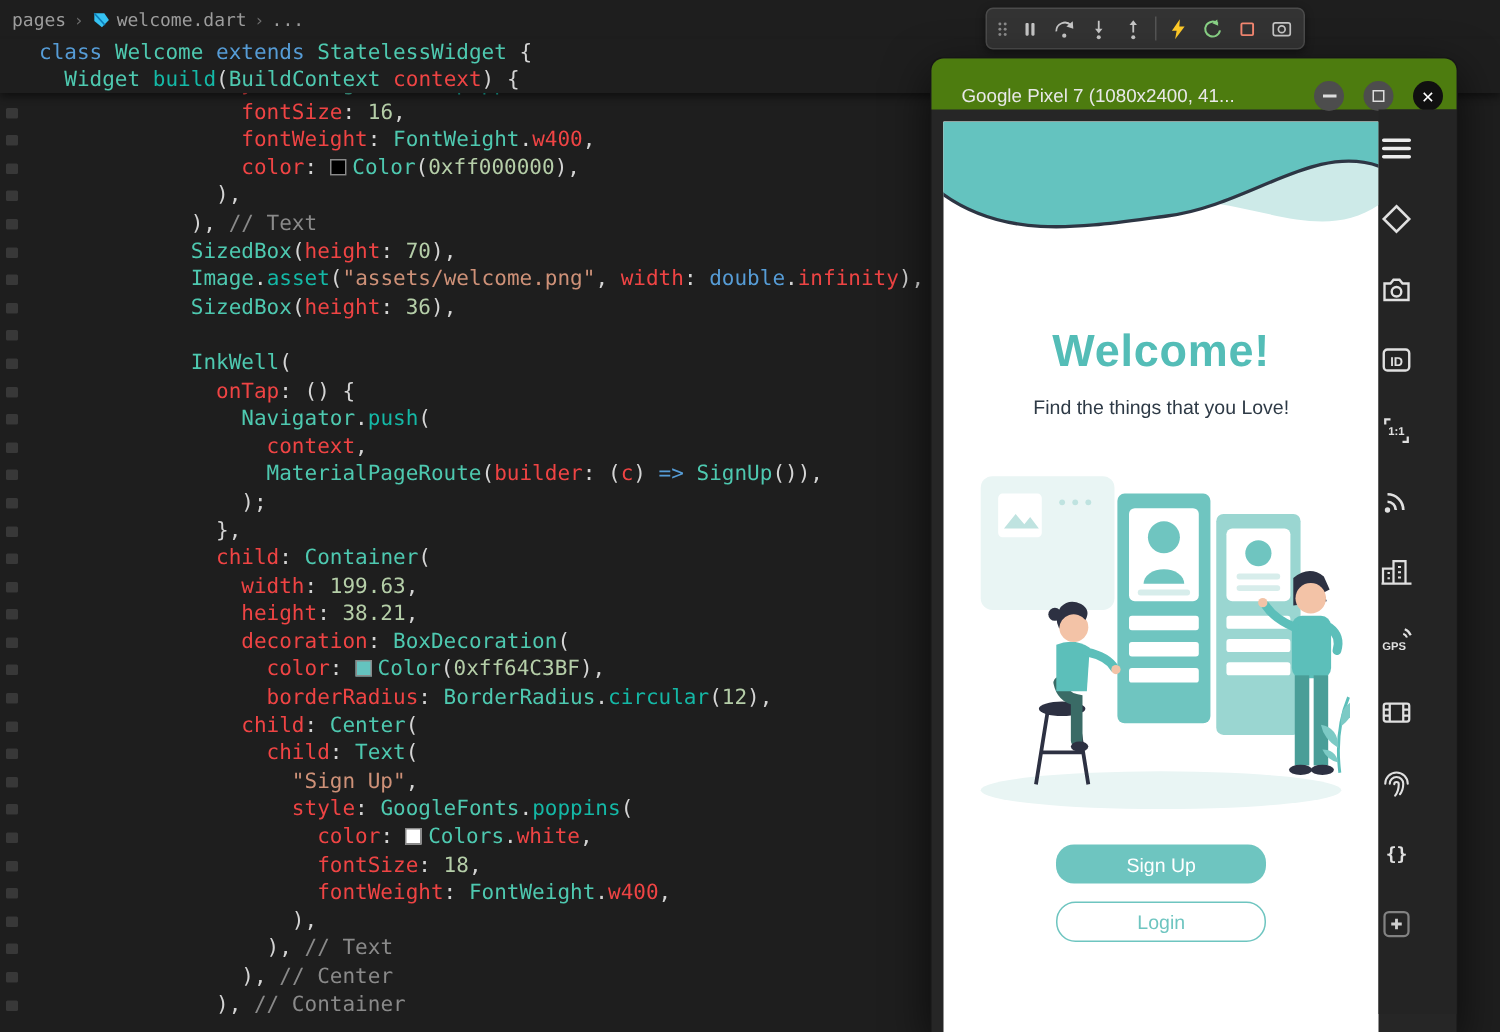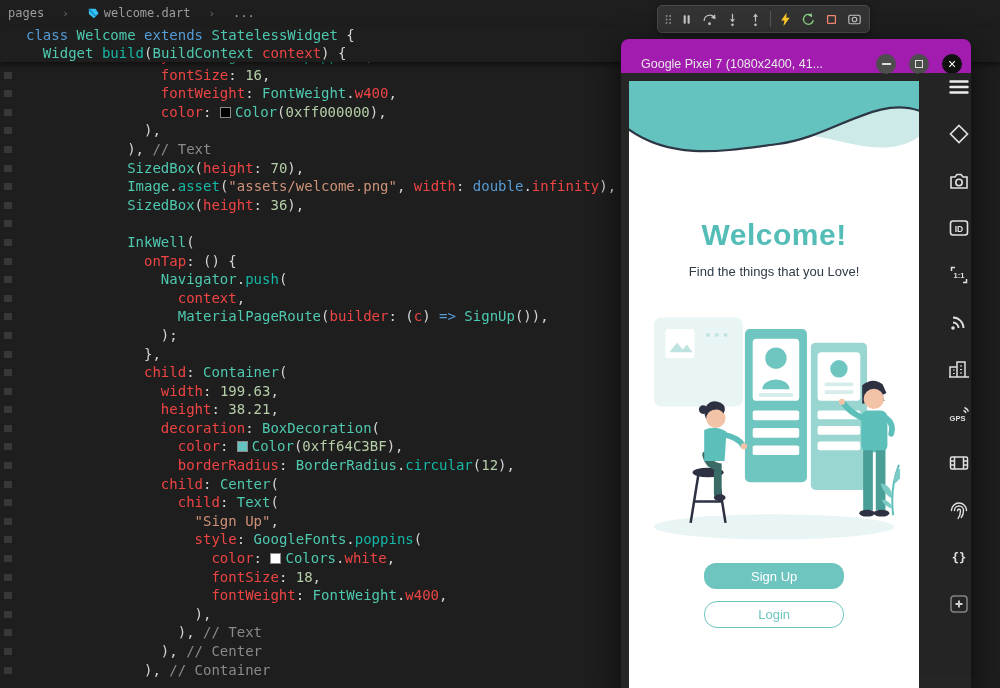--- a/index.html
+++ b/index.html
@@ -1,21 +1,21 @@
 <!DOCTYPE html>
 <html><head>
 <meta charset="utf-8">
 <style>
   * { margin:0; padding:0; box-sizing:border-box; }
   html,body { width:1000px; height:688px; overflow:hidden; background:#1e1e1e;
               font-family:"Liberation Sans", sans-serif; }
 
   
   .breadcrumb { position:absolute; top:0; left:0; right:0; height:26px;
-    display:flex; align-items:center; padding-left:8px; gap:18px;
+    display:flex; align-items:center; padding-left:8px; gap:5px;
     font-size:12px; color:#9d9d9d; background:#1e1e1e; z-index:2; }
   .bc-item { display:flex; align-items:center; gap:4px; cursor:pointer; }
   .bc-sep { color:#6e6e6e; font-size:11px; }
   .bc-ico svg { width:13px; height:13px; display:block; }
 
   
   .editor { position:absolute; inset:0; font-family:"DejaVu Sans Mono", monospace;
     font-size:14px; color:#d4d4d4; }
   .sticky { position:absolute; top:26px; left:0; right:0; height:36px;
     background:#1e1e1e; z-index:4; box-shadow:0 3px 5px rgba(0,0,0,.45);
@@ -42,35 +42,35 @@
     justify-content:center; cursor:pointer; border-radius:4px; }
   .dbg-btn svg { width:17px; height:17px; display:block; }
   .dbg-btn[data-name="gripper-icon"] { width:14px; cursor:grab; }
   .tb-divider { width:1px; height:16px; background:#555; margin:0 3px; }
 
   
   .emu-window { position:absolute; left:620px; top:38px; width:352px; height:650px;
     background:#262626; border-radius:9px 9px 0 0; z-index:10;
     box-shadow:0 10px 30px rgba(0,0,0,.65); border:1px solid #161616; border-bottom:none; }
   .emu-titlebar { height:34px; display:flex; align-items:center; padding:16px 9px 0 20px;
-    background:#a21caf; border-radius:8px 8px 0 0; }
+    background:#4d7c0f; border-radius:8px 8px 0 0; }
   .emu-title { color:#e8e8e8; font-size:12.5px; flex:1; white-space:nowrap;
     overflow:hidden; }
   .win-btn { width:20px; height:20px; border-radius:50%; margin-left:13px;
     display:flex; align-items:center; justify-content:center; cursor:pointer;
     background:#4d4d4d; color:#dddddd; }
   .win-btn.close { background:#101010; color:#ffffff; font-size:14px; }
   .min-glyph { width:9px; height:2px; background:#dddddd; }
   .max-glyph { width:8px; height:8px; border:1.5px solid #dddddd; }
 
   .emu-body { display:flex; height:603px; }
   .phone-screen { width:292px; height:608px; margin:8px 0 0 8px; background:#ffffff;
     display:flex; flex-direction:column; align-items:center; overflow:hidden; }
   .emu-sidebar { width:52px; background:#242424; display:flex; flex-direction:column;
-    align-items:flex-end; padding-top:2px; gap:23px; }
+    align-items:flex-start; padding-top:14px; gap:23px; }
   .side-btn { width:24px; height:24px; cursor:pointer; }
   .side-btn svg { width:24px; height:24px; display:block; }
 
   
   .wave-svg { width:292px; height:95px; display:block; flex:none; }
   .app-title { margin-top:42px; font-size:30px; font-weight:bold; color:#54bdb7;
     letter-spacing:.5px; }
   .app-subtitle { margin-top:12px; font-size:13px; color:#2e3a46; font-weight:500; }
   .illustration { margin-top:30px; width:252px; height:234px; flex:none; }
   .btn-signup { margin-top:20px; width:140px; height:26px; border:none;

